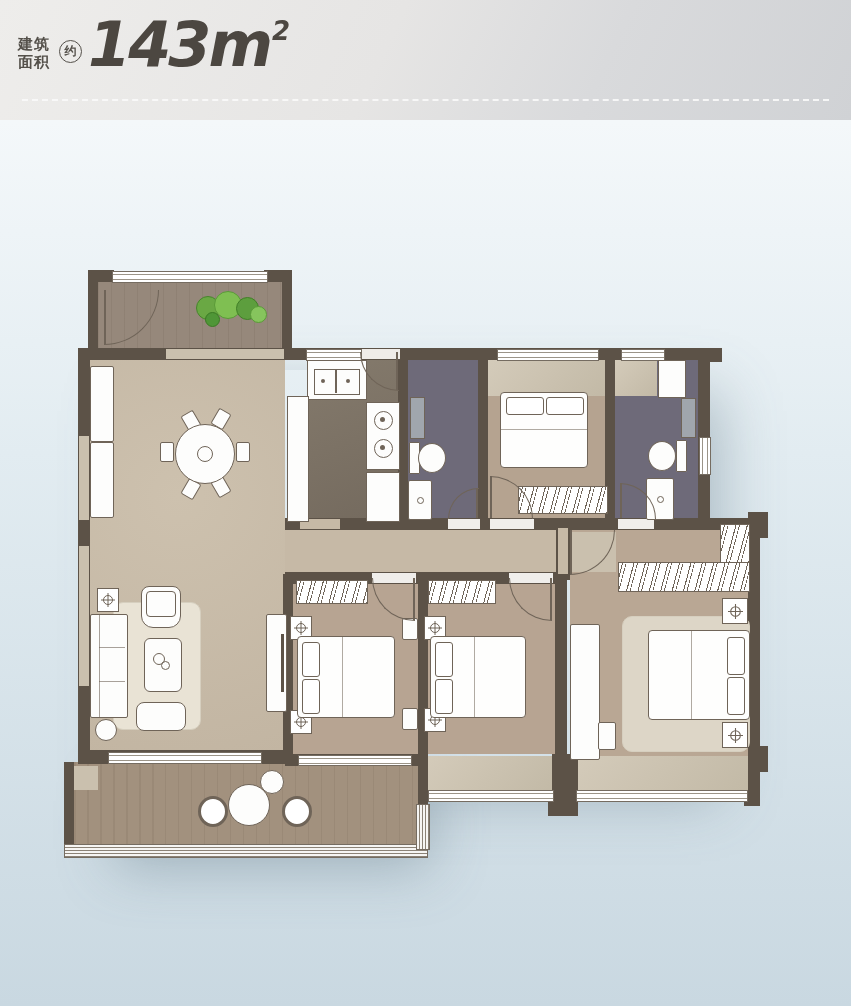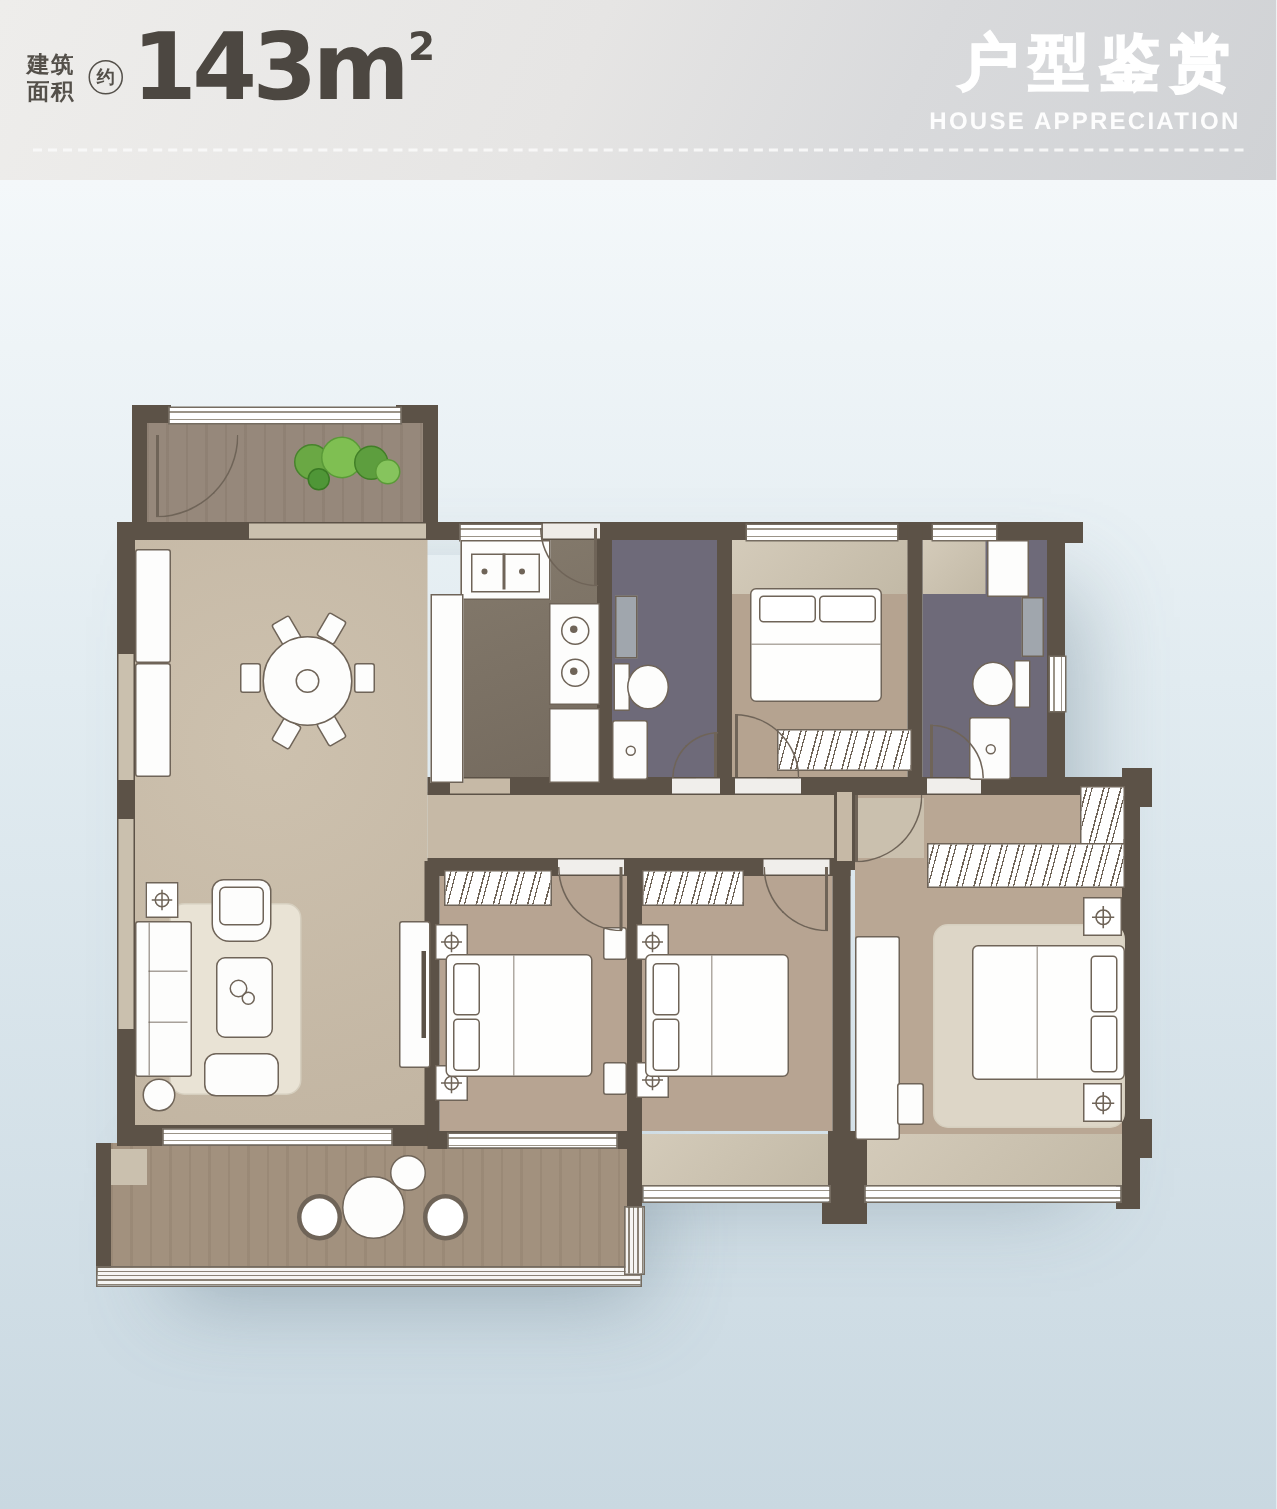--- a/index.html
+++ b/index.html
@@ -9,21 +9,21 @@
     background:linear-gradient(180deg,#f4f8fa 12%,#e2ecf1 45%,#c9d8e1 100%);
   }
   
   .hdr{position:absolute;left:0;top:0;width:851px;height:120px;
     background:linear-gradient(115deg,#eeedeb 0%,#e6e5e4 45%,#d9dadc 70%,#d0d2d5 100%);}
   .hdr-dash{position:absolute;left:22px;right:22px;top:99px;border-top:2px dashed #fafafa;opacity:.9}
   .area-label{position:absolute;left:18px;top:35px;font-size:15px;line-height:18px;font-weight:700;color:#54504a;letter-spacing:1px}
   .approx{position:absolute;left:59px;top:40px;width:21px;height:21px;border:1.5px solid #54504a;border-radius:50%;
     font-size:12px;color:#54504a;display:flex;align-items:center;justify-content:center;font-weight:700}
   .area-val{position:absolute;left:88px;top:8px;font-family:"DejaVu Sans",sans-serif;
-    font-weight:800;font-size:62px;color:#4c4741;letter-spacing:-3px}
+    font-style:italic;font-weight:800;font-size:62px;color:#4c4741;letter-spacing:-3px}
   .area-val sup{font-size:26px;letter-spacing:0;position:relative;top:-4px;left:2px}
   .rooms-sum{position:absolute;left:256px;top:44px;font-size:31px;font-weight:700;color:#4c4741;letter-spacing:3px}
   .brand{position:absolute;right:24px;top:14px;text-align:right}
   .brand-cn{font-size:40px;font-weight:800;letter-spacing:7px;color:rgba(255,255,255,.06);
     -webkit-text-stroke:1.4px #ffffff;text-shadow:0 0 1px #fff}
   .brand-en{margin-top:4px;font-size:16px;font-weight:700;color:rgba(255,255,255,.95);letter-spacing:1.5px}
   
   .shadow{position:absolute;background:transparent;box-shadow:22px 30px 55px 8px rgba(96,118,133,.42);z-index:0}
   .floor{position:absolute;z-index:1}
   .grainV{background-image:repeating-linear-gradient(90deg,rgba(60,45,30,.08) 0 1.5px,transparent 1.5px 13px)}
@@ -61,24 +61,20 @@
 </head>
 <body>
 
 <header class="hdr">
   <div class="area-label">
     <div>建筑</div>
     <div>面积</div>
   </div>
   <div class="approx">约</div>
   <div class="area-val"><span>143m</span><sup>2</sup></div>
-  <div class="brand">
-    <div class="brand-cn">户型鉴赏</div>
-    <div class="brand-en">HOUSE APPRECIATION</div>
-  </div>
   <div class="hdr-dash"></div>
 </header>
 
 <main>
 
   <div class="shadow" style="left:110px;top:370px;width:580px;height:390px"></div>
   <div class="shadow" style="left:100px;top:760px;width:300px;height:70px"></div>
 
   <div class="floor grainV" style="left:98px;top:282px;width:184px;height:70px;background-color:#96887b"></div>
   <div class="floor" style="left:90px;top:358px;width:195px;height:394px;background:radial-gradient(circle at 45% 35%,#cdc1ae,#c2b5a2)"></div>

